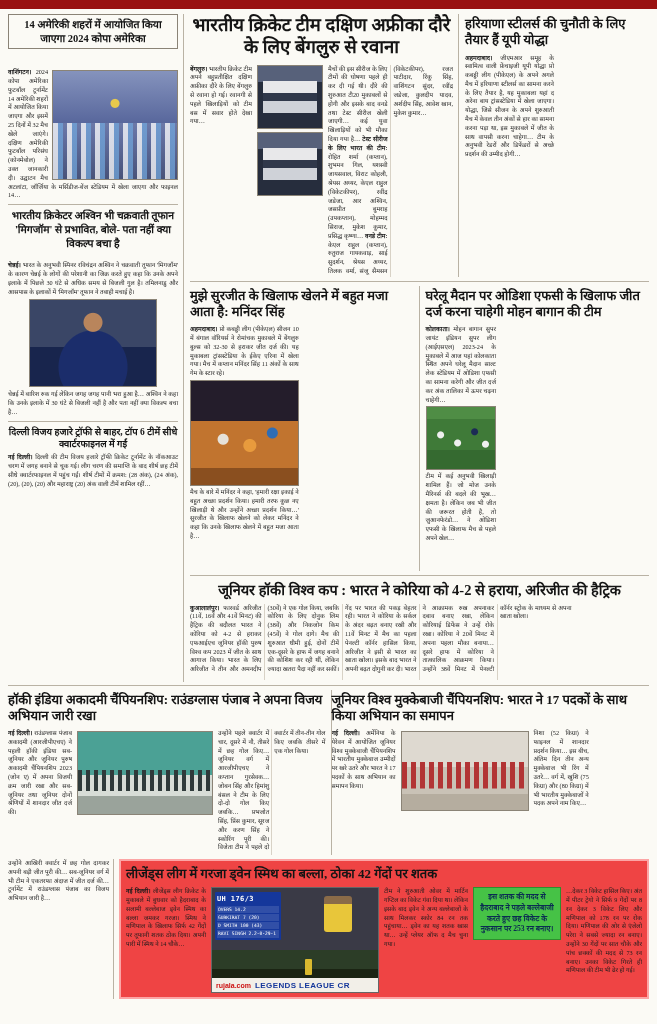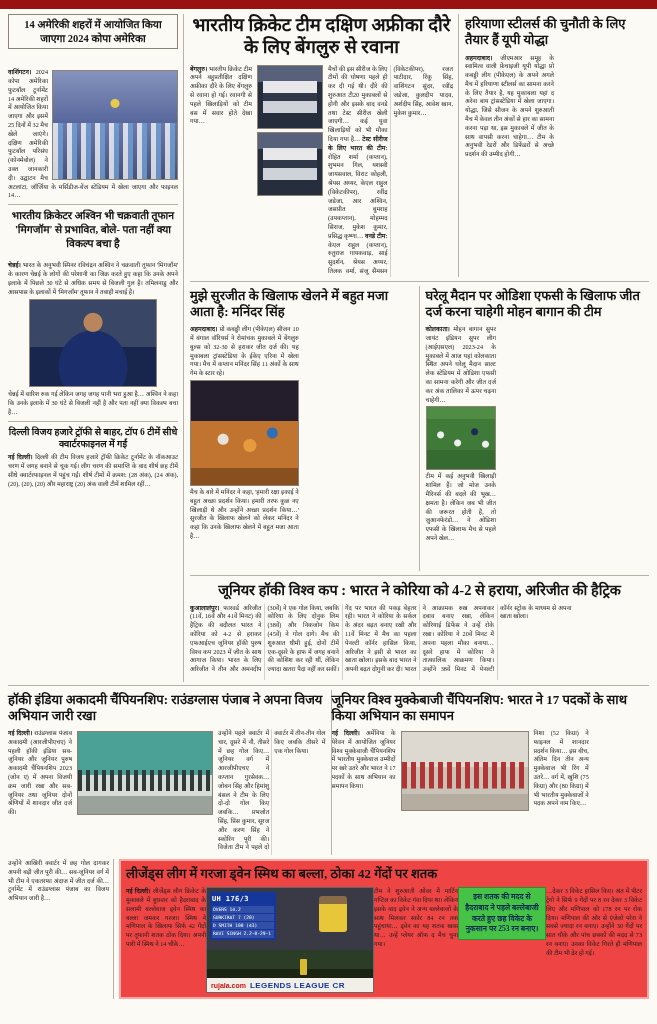--- a/index.html
+++ b/index.html
@@ -96,21 +96,21 @@
       repeating-linear-gradient(90deg, #b23434 0 5px, rgba(0,0,0,0) 5px 9px),
       linear-gradient(180deg,#ded9d0 0 45%, #c9c2b6 45% 80%, #b5ad9f 80%);
     background-size:100% 34%,100% 100%;
     background-position:0 58%,0 0}
   .box-colB{flex:1;column-count:2;column-gap:5px;column-rule:1px solid #d8d2c6;column-fill:auto;height:100%}
 
   
   .bottom-strip{display:flex;gap:5px;margin-top:4px}
   .cont-col{width:106px;flex:none;padding-right:4px;border-right:1px solid #b9b2a4}
   .art-legends{flex:1;border:2px solid #fca5a5;padding:3px 5px 4px;background:#ef4444}
-  .legends-body{display:flex;height:106px;overflow:hidden}
+  .legends-body{display:flex;gap:5px;height:106px;overflow:hidden}
   .leg-colA{width:80px;flex:none}
   .legends-photo{width:168px;flex:none;height:100%;position:relative;border:1px solid #666;
     background:linear-gradient(180deg,#3a3a46 0 60%, #2c3d27 60% 78%, #1b2413 78%)}
   .scorebox{position:absolute;left:3px;top:4px;width:66px;background:#15379b;color:#fff;
     font-family:"DejaVu Sans Mono",monospace;font-size:4.6px;line-height:1.55;padding:2px;border-radius:1px}
   .sb-head{font-size:7px;font-weight:700;letter-spacing:.4px}
   .sb-row{white-space:nowrap;overflow:hidden;background:rgba(255,255,255,.12);margin-top:1px;padding:0 1px}
   .tv-batsman{position:absolute;right:26px;top:8px;width:28px;height:36px;background:linear-gradient(180deg,#8a6b48 0 22%, #e8c63a 22%);border-radius:3px}
   .field-batsman{position:absolute;left:56%;bottom:17px;width:7px;height:16px;background:#d9b92f;border-radius:1px}
   .tv-banner{position:absolute;left:0;right:0;bottom:0;height:14px;background:#f2efe8;display:flex;align-items:center;gap:4px;padding:3px 4px;font-family:"Liberation Sans",sans-serif;font-weight:700}

